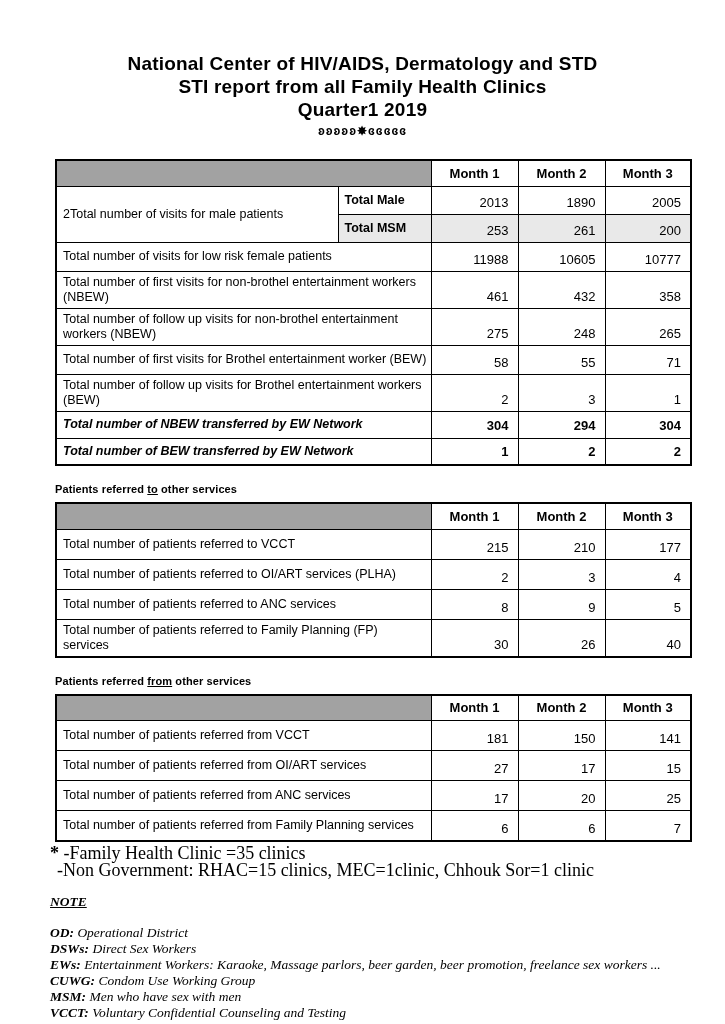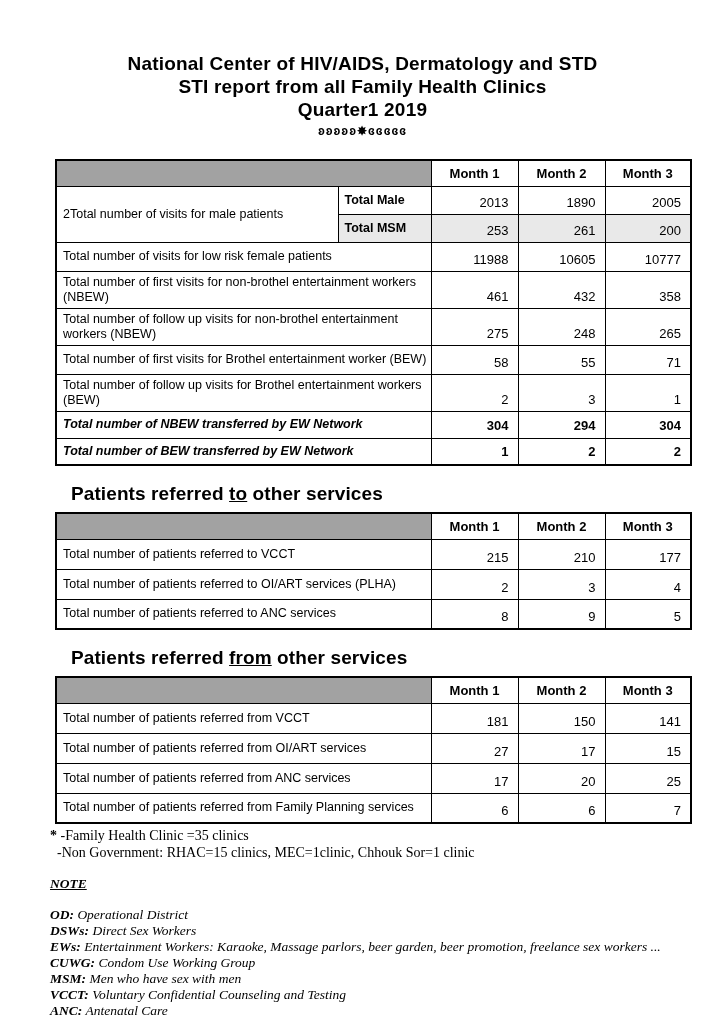--- a/index.html
+++ b/index.html
@@ -31,29 +31,29 @@
   }
   td.sublbl { font-size:12.5px; font-weight:bold; padding:2px 4px 2px 6px; vertical-align:middle; height:28px; }
   td.num { font-size:13px; text-align:right; vertical-align:bottom; padding:0 9px 4px 0; }
   tr.shaded td { background:var(--shaded-row,#e9e9e9);margin-top:36px; }
   tr.em td.lbl { font-weight:bold; font-style:italic; height:27px; }
   tr.em td.num { font-weight:bold; padding-bottom:5px; }
   .tbl2 td.lbl { height:30px; }
 
   
   .section-h {
-    font-size:19px; font-weight:bold;
-    margin:17px 0 7px 71px; letter-spacing:0.1px;
+    font-size:11px; font-weight:bold;
+    margin:17px 0 7px 55px; letter-spacing:0.1px;
   }
   .section-h .uw { text-decoration:underline; }
 
   
   .footnote {
     font-family:"Liberation Serif", serif;
-    font-size:14px; line-height:17px;
+    font-size:18px; line-height:17px;
     margin:3px 0 8px 50px;
   }
   .footnote .star { font-weight:bold; }
   .fn-indent { padding-left:7px; }
 
   
   .note {
     font-family:"Liberation Serif", serif;
     font-style:italic; font-size:13.5px; line-height:16px;
     margin:15px 0 0 50px;
@@ -190,20 +190,26 @@
           <td class="num">4</td>
         </tr>
 
         <tr>
           <td class="lbl">Total number of patients referred to ANC services</td>
           <td class="num">8</td>
           <td class="num">9</td>
           <td class="num">5</td>
         </tr>
 
+        <tr>
+          <td class="lbl">Total number of patients referred to Family Planning (FP) services</td>
+          <td class="num">30</td>
+          <td class="num">26</td>
+          <td class="num">40</td>
+        </tr>
       </tbody>
   </table>
 
   <div class="section-h"><span>Patients referred </span><span class="uw">from</span><span> other services</span></div>
 
   <table class="tbl tbl2">
     <colgroup>
       <col style="width:375px">
         <col style="width:87px">
         <col style="width:87px">

